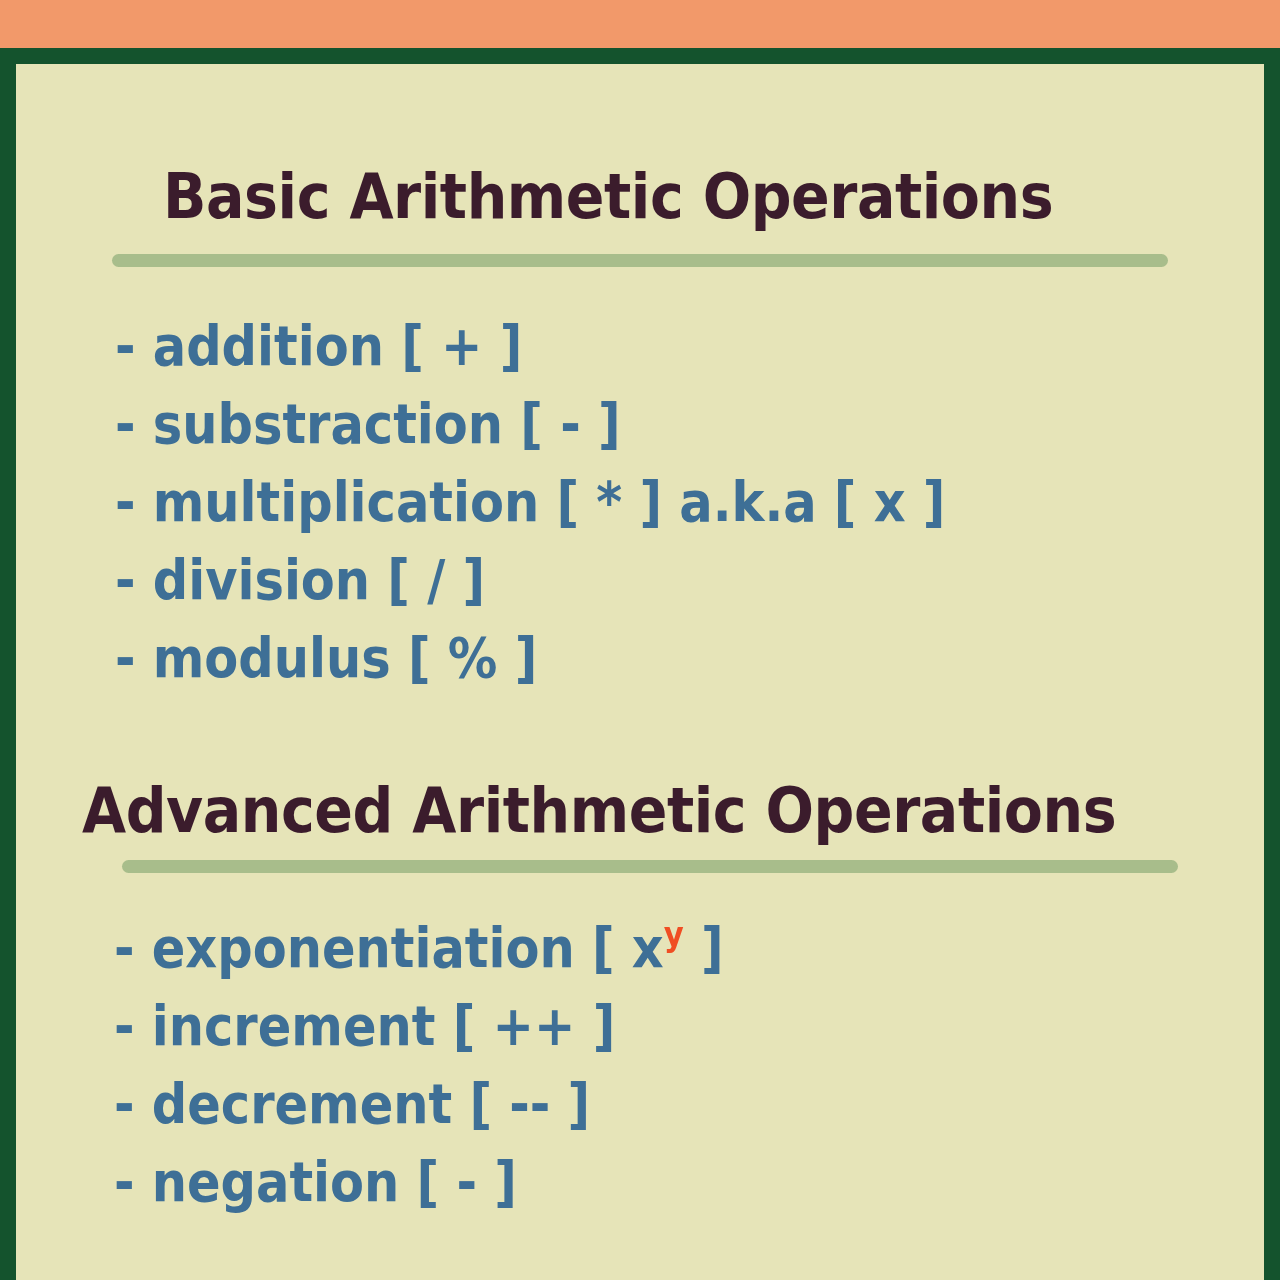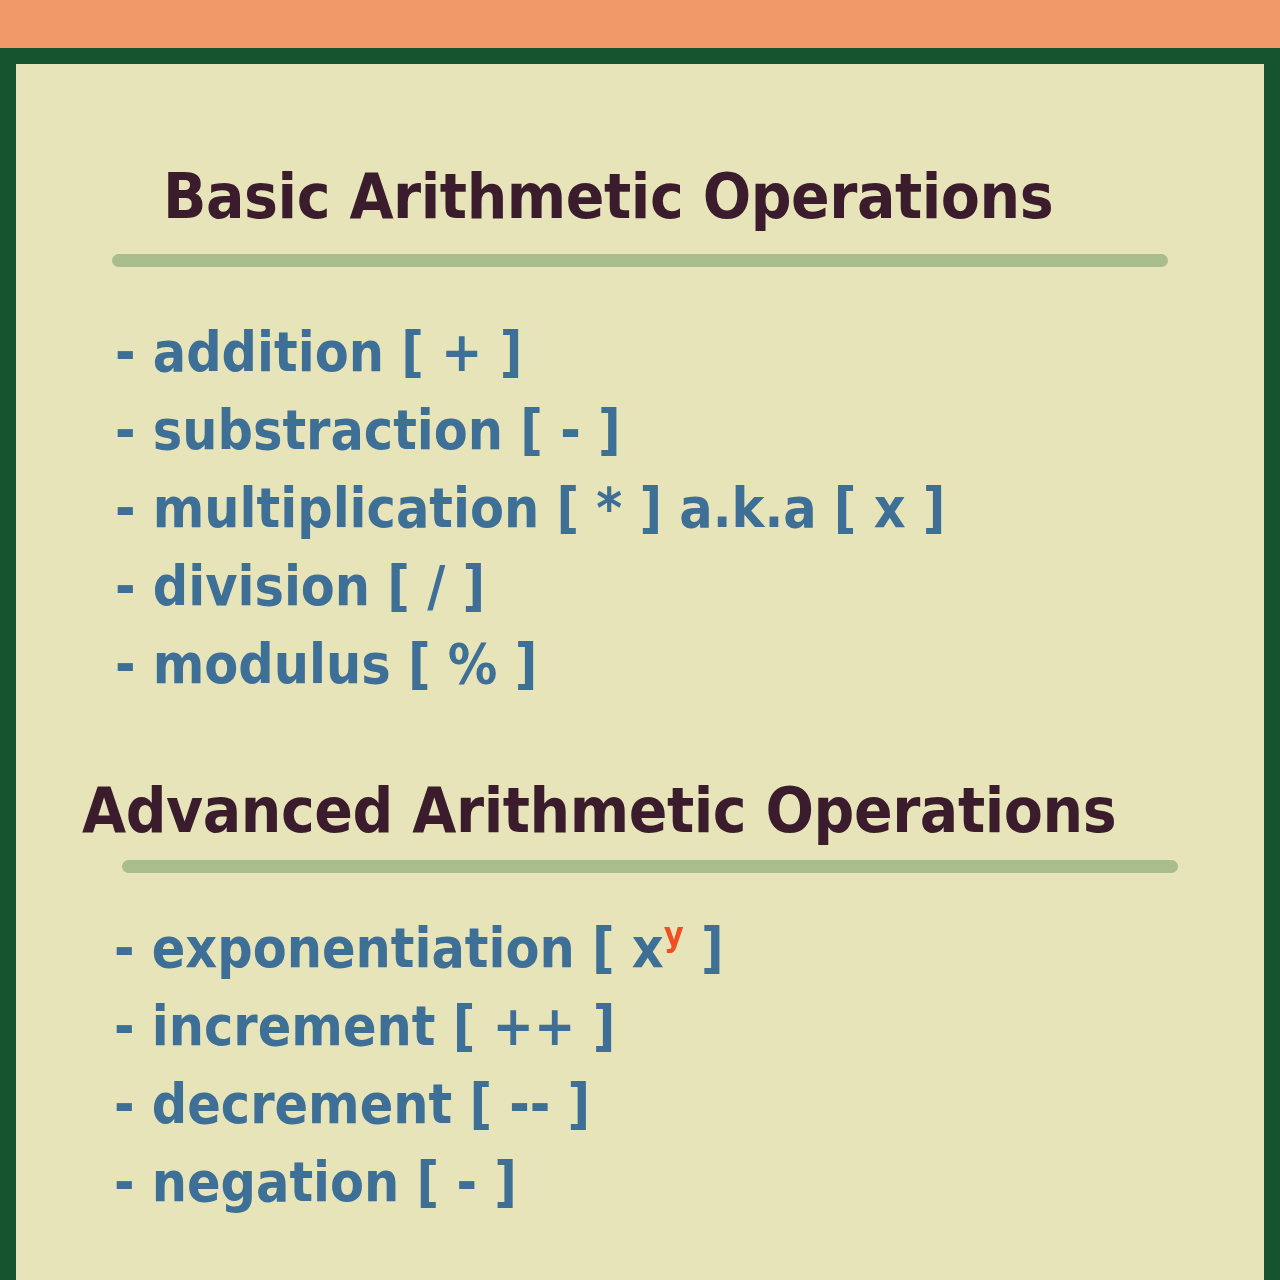--- a/index.html
+++ b/index.html
@@ -66,21 +66,21 @@
   .rule-advanced { left: 106px; top: 796px; width: 1056px; }
 
   
   .op-list {
     position: absolute;
     margin: 0;
     padding: 0;
     list-style: none;
     color: #3E6F96;
   }
-  .list-basic    { left:  99px; top: 249px; }
+  .list-basic    { left:  99px; top: 243px; }
   .list-advanced { left: 98px; top: 845px; }
 
   .op-item {
     font-family: "DejaVu Sans", sans-serif;
     font-weight: bold;
     font-size: 55px;
     line-height: 78px;
     white-space: nowrap;
     color: #3E6F96;
     transform: scaleX(0.9);

